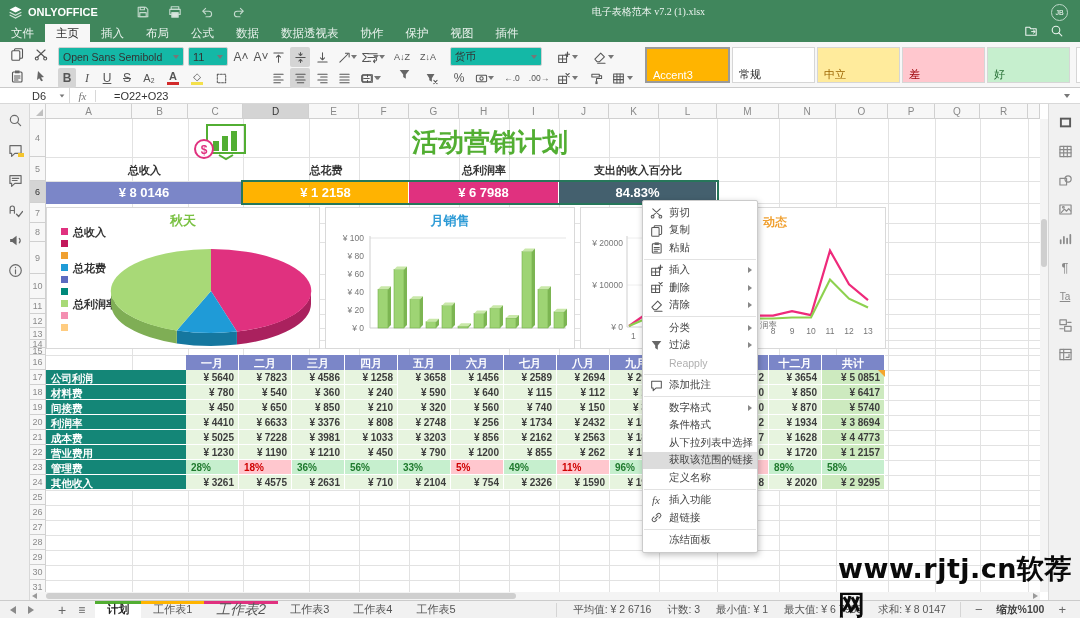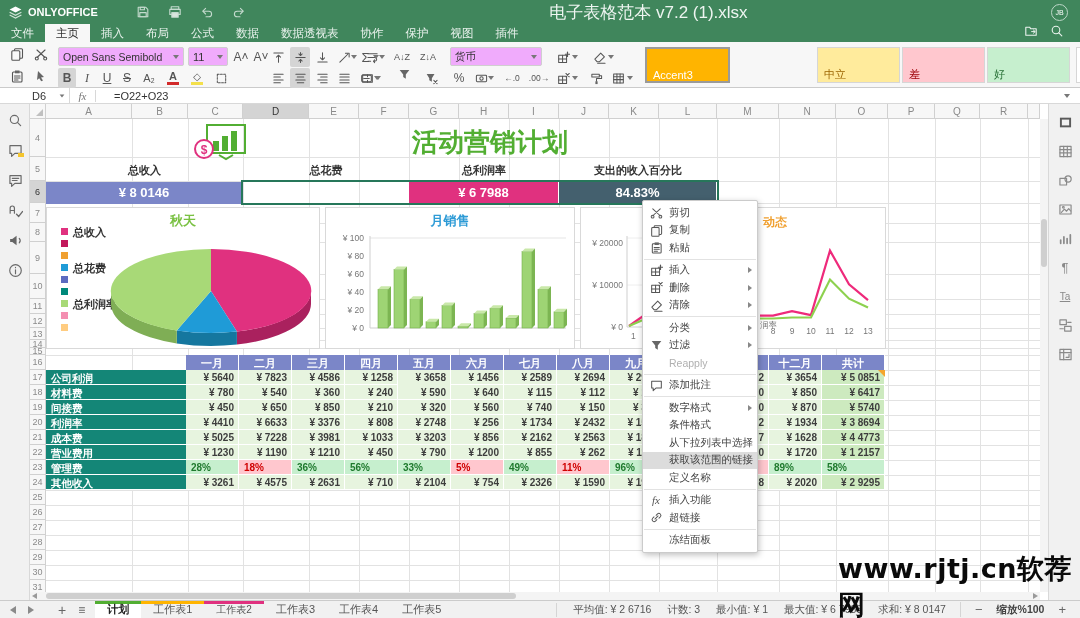--- a/index.html
+++ b/index.html
@@ -8,21 +8,21 @@
   #app { position:relative; width:1080px; height:618px; background:#fff; overflow:hidden; }
   .abs { position:absolute; }
   
   #titlebar { left:0; top:0; width:1080px; height:24px; background:#40865c; display:flex; align-items:center; color:#fff; }
   #tabrow { left:0; top:24px; width:1080px; height:18px; background:#40865c; display:flex; align-items:flex-end; }
   .rtab { height:18px; line-height:18px; padding:0 11px; color:#eaf3ee; font-size:11.5px; cursor:default; }
   .rtab.active { background:#f7f7f7; color:#333; }
   #toolbar { left:0; top:42px; width:1080px; height:46px; background:#f7f7f7; border-bottom:1px solid #cbcbcb; }
   .tbtn { display:inline-flex; align-items:center; justify-content:center; height:20px; border-radius:2px; color:#555; }
   .tbtn.sel { background:#d5d5d5; }
-  .combo { background:#f0abfc; border:1px solid #cfcfcf; border-radius:2px; height:19px; display:flex; align-items:center; padding:0 4px; font-size:11px; color:#333; justify-content:space-between; }
+  .combo { background:#14b8a6; border:1px solid #cfcfcf; border-radius:2px; height:19px; display:flex; align-items:center; padding:0 4px; font-size:11px; color:#333; justify-content:space-between; }
   .chev { width:0; height:0; border-left:3.5px solid transparent; border-right:3.5px solid transparent; border-top:4px solid #777; display:inline-block; }
   .stylecell { height:36px; border:1px solid #d6d6d6; font-size:11px; display:flex; align-items:flex-end; padding:0 6px; }
   
   #formulabar { left:0; top:88px; width:1080px; height:16px; background:#fff; border-bottom:1px solid #d8d8d8; display:flex; align-items:center; font-size:11px; }
   
   .colhead { position:absolute; top:104px; height:15px; background:#f7f7f7; border-right:1px solid #d0d0d0; border-bottom:1px solid #d0d0d0; font-size:10px; color:#8a8a8a; text-align:center; line-height:15px; }
   .rowhead { position:absolute; left:30px; width:16px; background:#f7f7f7; border-right:1px solid #d0d0d0; border-bottom:1px solid #d0d0d0; font-size:9px; color:#8a8a8a; text-align:center; }
   .hl { background:#d4d4d4 !important; color:#333 !important; }
   
   #leftbar { left:0; top:104px; width:30px; height:496px; background:#f1f1f1; border-right:1px solid #d8d8d8; }
@@ -90,21 +90,21 @@
             <path d="M5.6 3.4L2.8 6.2l2.8 2.8"></path>
           </svg>
         </div>
         <div style="width: 14px; height: 14px;">
           <svg width="14" height="14" viewBox="0 0 14 14" fill="none" stroke="#dce9e2" stroke-width="1.1" stroke-linecap="round" stroke-linejoin="round">
             <path d="M10.8 6.2H5.2a2.8 2.8 0 0 0 0 5.6H8"></path>
             <path d="M8.4 3.4l2.8 2.8-2.8 2.8"></path>
           </svg>
         </div>
       </div>
-      <div style="flex: 1 1 0%; text-align: center; font-size: 17px; color: rgb(238, 245, 241);">电子表格范本 v7.2 (1).xlsx</div>
+      <div style="flex: 1 1 0%; text-align: center; font-size: 10px; color: rgb(238, 245, 241); font-family: Liberation Serif, serif;">电子表格范本 v7.2 (1).xlsx</div>
       <div style="width: 17px; height: 17px; border-radius: 50%; border: 1px solid rgb(188, 215, 199); font-size: 7px; display: flex; align-items: center; justify-content: center; margin-right: 12px; color: rgb(255, 255, 255);">JB</div>
     </div>
   <div id="tabrow" class="abs">
       <div class="rtab">文件</div>
       <div class="rtab active">主页</div>
       <div class="rtab">插入</div>
       <div class="rtab">布局</div>
       <div class="rtab">公式</div>
       <div class="rtab">数据</div>
       <div class="rtab">数据透视表</div>
@@ -320,20 +320,21 @@
         </svg>
       </div>
       <div class="tbtn" style="position: absolute; left: 608px; top: 26px; width: 28px;">
         <svg width="13" height="13" viewBox="0 0 14 14" fill="none" stroke="#555" stroke-width="1.1" stroke-linecap="round" stroke-linejoin="round">
           <rect x="1.8" y="2.2" width="10.4" height="9.6"></rect>
           <path d="M1.8 5.2h10.4M1.8 8.2h10.4M5.3 2.2v9.6M8.7 2.2v9.6"></path>
         </svg>
         <span class="chev" style="margin-left:2px"></span>
       </div>
       <div class="stylecell" style="position: absolute; left: 645px; top: 5px; width: 85px; background: rgb(255, 180, 0); color: rgb(255, 255, 255); border: 2px solid rgb(154, 154, 154);">Accent3</div>
+      <div class="stylecell" style="position: absolute; left: 732px; top: 5px; width: 83px; background: rgb(255, 255, 255); color: rgb(34, 34, 34);">常规</div>
       <div class="stylecell" style="position: absolute; left: 817px; top: 5px; width: 83px; background: rgb(255, 235, 156); color: rgb(156, 101, 0);">中立</div>
       <div class="stylecell" style="position: absolute; left: 902px; top: 5px; width: 83px; background: rgb(255, 199, 206); color: rgb(156, 0, 6);">差</div>
       <div class="stylecell" style="position: absolute; left: 987px; top: 5px; width: 83px; background: rgb(198, 239, 206); color: rgb(39, 111, 53);">好</div>
       <div style="position: absolute; left: 1076px; top: 5px; width: 22px; height: 36px; border: 1px solid rgb(214, 214, 214); display: flex; align-items: center; justify-content: center; background: rgb(255, 255, 255);"></div>
     </div>
   <div id="formulabar" class="abs">
       <div style="width: 70px; height: 16px; border-right: 1px solid rgb(216, 216, 216); display: flex; align-items: center; justify-content: space-between; padding: 0px 4px 0px 32px;">
         <div style="font-size: 11px; color: rgb(51, 51, 51);">D6</div>
         <div class="chev" style="transform: scale(0.8);"></div>
       </div>
@@ -487,20 +488,21 @@
           <rect x="38" y="8" width="6" height="20" fill="#52ae32"></rect>
           <path d="M26 32l7 4 7-4" fill="none" stroke="#52ae32" stroke-width="2"></path>
           <circle cx="11" cy="26" r="9" fill="#fff" stroke="#e0317f" stroke-width="2"></circle>
           <text x="11" y="30.5" text-anchor="middle" font-size="12" font-weight="bold" fill="#e0317f">$</text>
         </svg>
       </div>
       <div style="position: absolute; left: 254px; top: 6px; width: 380px; text-align: center; font-size: 26px; font-weight: bold; color: rgb(82, 174, 50);">活动营销计划</div>
       <div class="kpilabel" style="left: 0px; top: 44px; width: 197px;">总收入</div>
       <div class="kpi" style="left: 0px; top: 63px; width: 197px; height: 22px; line-height: 22px; background: rgb(123, 134, 200);">¥ 8 0146</div>
       <div class="kpilabel" style="left: 197px; top: 44px; width: 166px;">总花费</div>
+      <div class="kpi" style="left: 197px; top: 63px; width: 166px; height: 22px; line-height: 22px; background: rgb(255, 179, 1);">¥ 1 2158</div>
       <div class="kpilabel" style="left: 363px; top: 44px; width: 150px;">总利润率</div>
       <div class="kpi" style="left: 363px; top: 63px; width: 150px; height: 22px; line-height: 22px; background: rgb(224, 49, 127);">¥ 6 7988</div>
       <div class="kpilabel" style="left: 513px; top: 44px; width: 158px;">支出的收入百分比</div>
       <div class="kpi" style="left: 513px; top: 63px; width: 158px; height: 22px; line-height: 22px; background: rgb(68, 96, 110);">84.83%</div>
       <div class="selborder" style="left: 195px; top: 61px; width: 478px; height: 25px;"></div>
       <div style="position: absolute; left: 668px; top: 82px; width: 6px; height: 6px; background: rgb(38, 119, 90); border: 1px solid rgb(255, 255, 255); z-index: 6;"></div>
       <div class="chartbox" style="left: 0px; top: 88px; width: 274px; height: 142px;">
         <div style="position: absolute; left: 0px; top: 4px; width: 100%; text-align: center; font-size: 13px; font-weight: bold; color: rgb(122, 193, 67);">秋天</div>
         <div style="position: absolute; left: 14px; top: 20px; width: 7px; height: 7px; background: rgb(224, 49, 127);"></div>
         <div style="position: absolute; left: 26px; top: 17px; font-size: 11px; color: rgb(51, 51, 51); font-weight: 600;">总收入</div>
@@ -804,21 +806,21 @@
       <div class="sheettab active">
         <div class="bar" style="background: rgb(82, 174, 50);"></div>
         <div style="position: relative; font-size: 11px;">计划</div>
       </div>
       <div class="sheettab">
         <div class="bar" style="background: rgb(255, 180, 0);"></div>
         <div style="position: relative; font-size: 11px;">工作表1</div>
       </div>
       <div class="sheettab">
         <div class="bar" style="background: rgb(224, 49, 127);"></div>
-        <div style="position: relative; font-size: 10px;">工作表2</div>
+        <div style="position: relative; font-size: 14px; font-style: italic;">工作表2</div>
       </div>
       <div class="sheettab">
         <div style="position: relative; font-size: 11px;">工作表3</div>
       </div>
       <div class="sheettab">
         <div style="position: relative; font-size: 11px;">工作表4</div>
       </div>
       <div class="sheettab">
         <div style="position: relative; font-size: 11px;">工作表5</div>
       </div>

